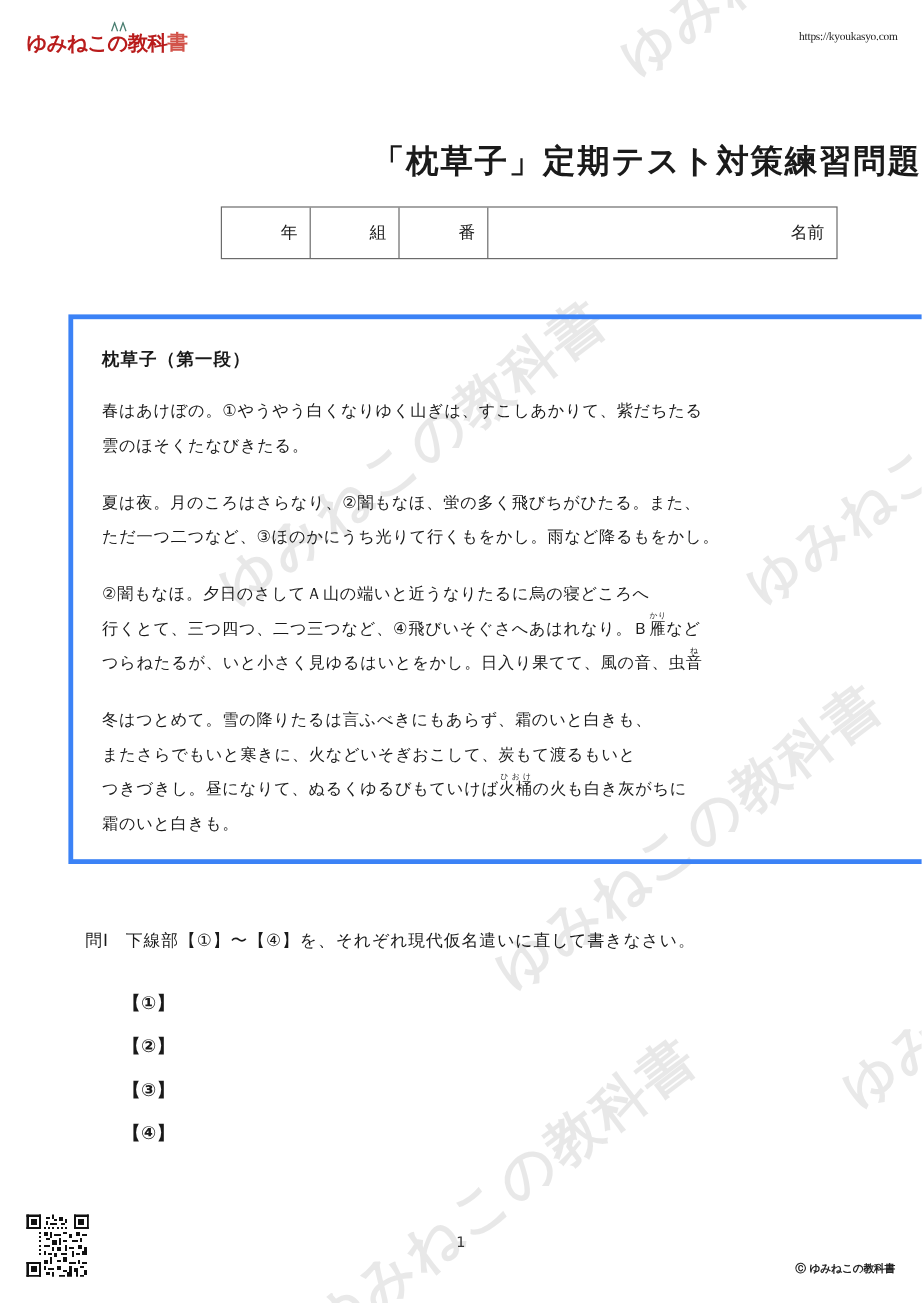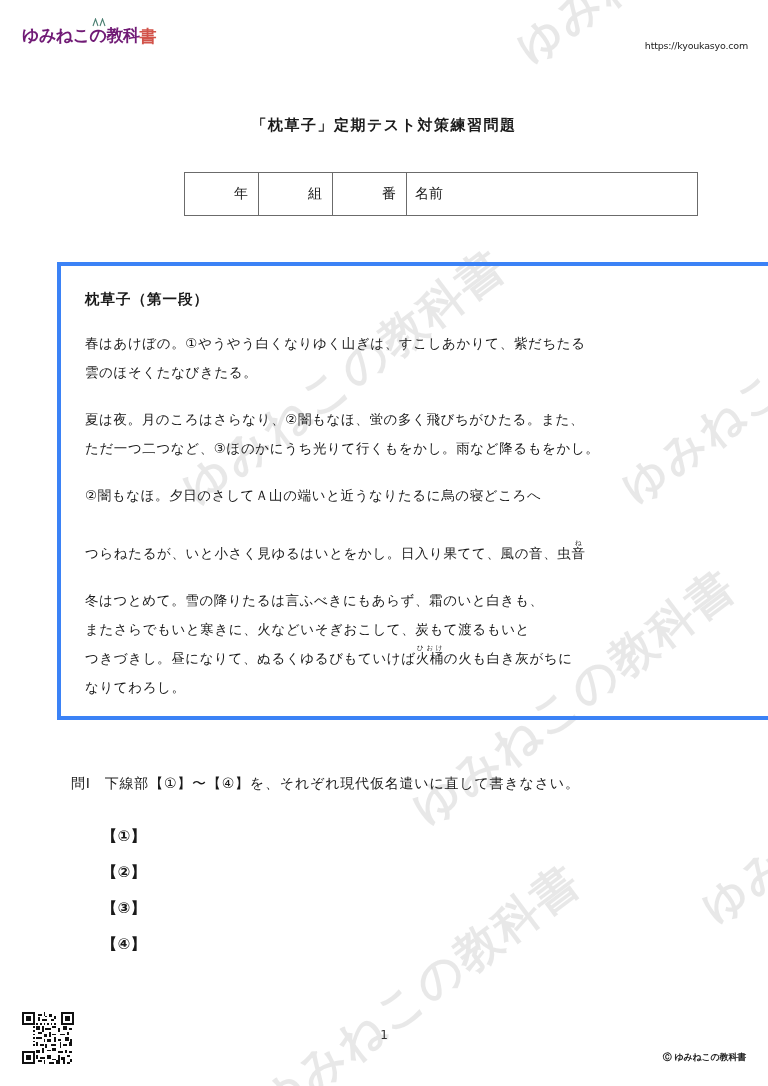--- a/index.html
+++ b/index.html
@@ -55,55 +55,56 @@
     position: absolute;
     left: 22px;
     top: 28px;
     display: flex;
     align-items: flex-end;
     line-height: 1;
   }
   #brand-logo .logo-text {
     font-size: 17px;
     font-weight: 700;
-    color: #701a75;
+    color: #b91c1c;
     letter-spacing: -0.5px;
-    font-family: Liberation Mono, monospace;
+    font-family: Liberation Serif, serif;
   }
   #brand-logo .logo-accent {
     font-size: 17px;
     font-weight: 700;
     color: #d2534a;
     letter-spacing: -0.5px;
   }
   #brand-ears {
     position: absolute;
     left: 92px;
     top: 18px;
     font-size: 10px;
     color: #4b7f72;
     letter-spacing: -1px;
   }
   #site-url {
     position: absolute;
     right: 20px;
-    top: 40px;
+    top: 26px;
     font-size: 9.5px;
     color: #222;
     letter-spacing: -0.2px;
+    font-family: Liberation Serif, serif;
   }
 
   
   #page-title {
     position: absolute;
     top: 116px;
     left: 0;
     width: 100%;
-    text-align: center;
-    font-size: 15px;
+    text-align: right;
+    font-size: 27px;
     font-weight: 700;
     letter-spacing: 1.5px;
     z-index: 10;
   }
 
   
   #name-table {
     position: absolute;
     left: 184px;
     top: 172px;
@@ -121,21 +122,21 @@
     border-right: 1px solid #6b6b6b;
     padding: 0 10px;
   }
   #name-table .cell.num {
     width: 74px;
     justify-content: flex-end;
   }
   #name-table .cell.name {
     flex: 1;
     border-right: none;
-    justify-content: flex-start;
+    justify-content: flex-end;
     padding-left: 8px;
   }
 
   
   #passage-box {
     position: absolute;
     left: 57px;
     top: 262px;
     width: 752px;
     height: 458px;
@@ -272,29 +273,29 @@
     <span>雲のほそくたなびきたる。</span>
   </div>
 
   <div class="passage-para">
     <span>夏は夜。月のころはさらなり、②闇もなほ、蛍の多く飛びちがひたる。また、</span><br>
     <span>ただ一つ二つなど、③ほのかにうち光りて行くもをかし。雨など降るもをかし。</span>
   </div>
 
   <div class="passage-para">
     <span>②闇もなほ。夕日のさしてＡ山の端いと近うなりたるに烏の寝どころへ</span><br>
-    <br>
+    <span>行くとて、三つ四つ、二つ三つなど、④飛びいそぐさへあはれなり。Ｂ<ruby><span>雁</span><rt>かり</rt></ruby>など</span><br>
     <span>つらねたるが、いと小さく見ゆるはいとをかし。日入り果てて、風の音、虫<ruby><span>音</span><rt>ね</rt></ruby></span><br>
   </div>
 
   <div class="passage-para">
     <span>冬はつとめて。雪の降りたるは言ふべきにもあらず、霜のいと白きも、</span><br>
     <span>またさらでもいと寒きに、火などいそぎおこして、炭もて渡るもいと</span><br>
     <span>つきづきし。昼になりて、ぬるくゆるびもていけば<ruby><span>火桶</span><rt>ひおけ</rt></ruby>の火も白き灰がちに</span><br>
-    <span>なりてわろし。</span>
+    <span>霜のいと白きも。</span>
   </div>
 </div>
 
 <div id="question-1">
   <span class="q-label">問Ⅰ</span><span>下線部【①】〜【④】を、それぞれ現代仮名遣いに直して書きなさい。</span>
 </div>
 
 <div id="answer-list">
   <div class="answer-item">【①】</div>
   <div class="answer-item">【②】</div>

